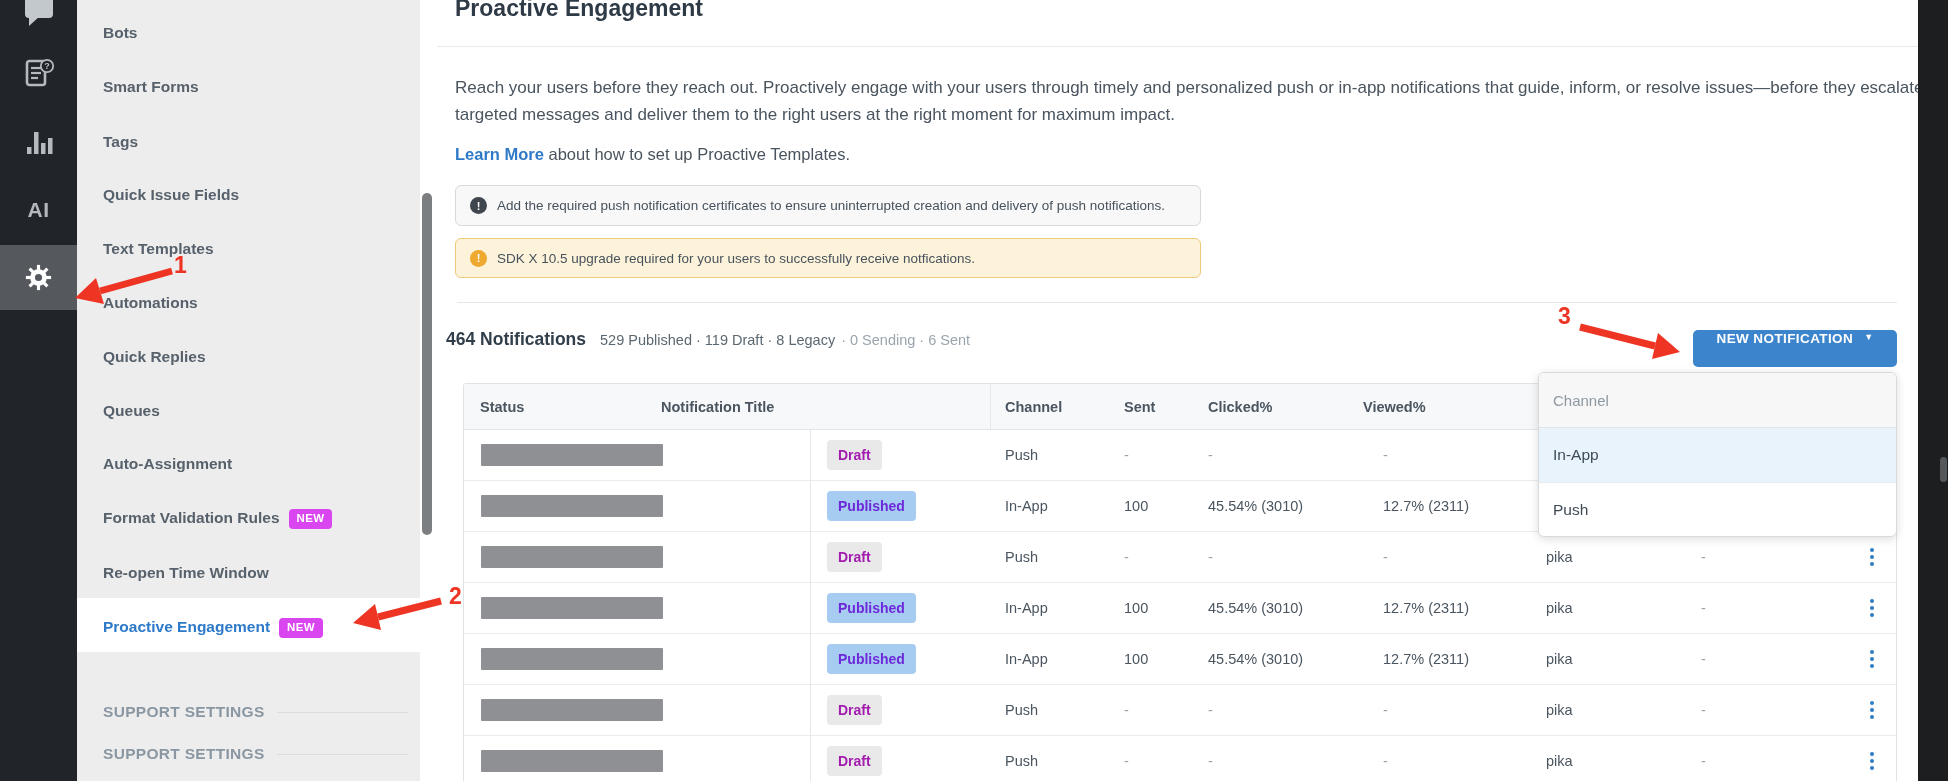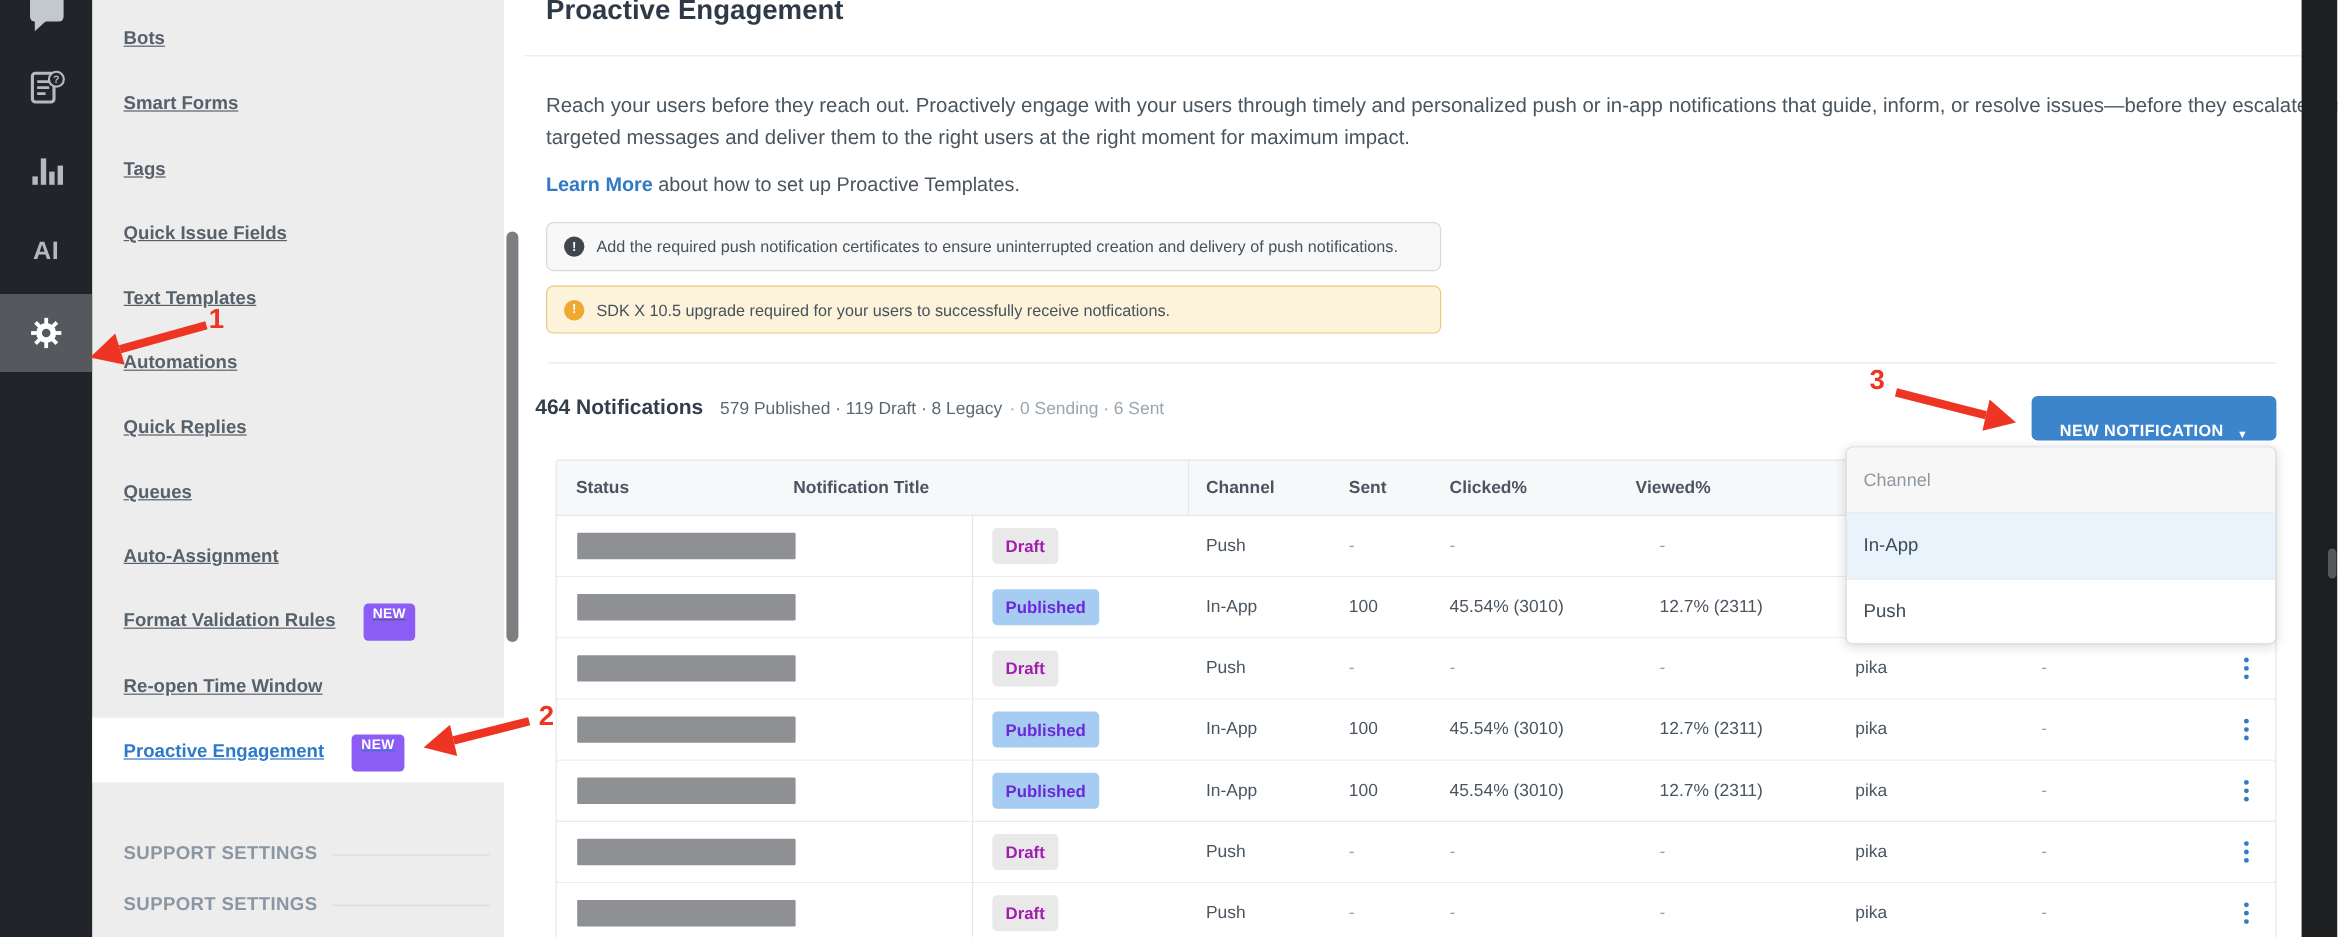--- a/index.html
+++ b/index.html
@@ -13,24 +13,24 @@
   .rail-icon.faq{top:55px;height:38px;}
   .rail-icon.chartbars{top:126px;height:32px;}
   .rail-icon.ai{top:195px;height:30px;font-size:21px;font-weight:700;color:#b2b8bd;letter-spacing:.5px;}
   .rail-active{position:absolute;left:0;top:245px;width:77px;height:65px;background:#55595d;
                display:flex;align-items:center;justify-content:center;cursor:pointer;}
 
   
   .sidebar{position:absolute;left:77px;top:0;width:343px;height:781px;background:#ededee;}
   .active-row{position:absolute;left:0;top:598px;width:345px;height:54px;background:#ffffff;}
   .sitem{position:absolute;left:26px;height:22px;line-height:22px;font-size:15.5px;font-weight:600;
-         color:#57616b;white-space:nowrap;cursor:pointer;display:flex;align-items:center;text-decoration:underline;}
+         color:#57616b;white-space:nowrap;cursor:pointer;display:flex;align-items:flex-end;}
   .sitem.active{color:#2e7ac9;}
-  .newbadge{display:inline-block;margin-left:23px;background:#8b5cf6;color:#fff;font-size:11.5px;
-            font-weight:700;padding:3px 8px 15px;border-radius:4px;letter-spacing:.3px;line-height:13px;}
+  .newbadge{display:inline-block;margin-left:9px;background:#d946ef;color:#fff;font-size:11.5px;
+            font-weight:700;padding:3px 8px 4px;border-radius:4px;letter-spacing:.3px;line-height:13px;}
   .ssection{position:absolute;left:26px;right:12px;height:22px;display:flex;align-items:center;
             font-size:15.5px;font-weight:700;color:#8a97a2;letter-spacing:.3px;white-space:nowrap;}
   .ssection .rule{flex:1;height:0;border-top:1px solid #d9dde0;margin-left:12px;}
   .side-scrollthumb{position:absolute;left:422px;top:193px;width:10px;height:342px;border-radius:5px;
             background:#7c7f82;cursor:pointer;}
 
   
   .main{position:absolute;left:437px;top:0;width:1481px;height:781px;background:#fff;}
   .page-title{position:absolute;left:18px;top:-5px;font-size:23px;font-weight:700;color:#2e3a45;white-space:nowrap;}
   .divider1{position:absolute;left:0;top:46px;width:1481px;border-top:1px solid #e8eaec;}
@@ -48,21 +48,21 @@
   .alert.warn .alert-ico{background:#f0a930;}
 
   .divider2{position:absolute;left:20px;top:302px;width:1440px;border-top:1px solid #e4e7e9;}
   .summary{position:absolute;left:9px;top:329px;display:flex;align-items:baseline;gap:14px;white-space:nowrap;}
   .summary .count{font-size:17.5px;font-weight:700;color:#323f4b;}
   .summary .stats{font-size:14.5px;color:#5b6872;}
   .summary .stats-muted{font-size:14.5px;color:#9ba5ae;margin-left:-8px;}
 
   .new-btn{position:absolute;left:1256px;top:330px;width:204px;height:37px;background:#3c85cc;border:none;
            border-radius:5px;color:#fff;font-family:inherit;font-size:13.5px;font-weight:700;letter-spacing:.4px;
-           display:flex;align-items:flex-end;justify-content:center;gap:11px;cursor:pointer;}
+           display:flex;align-items:flex-start;justify-content:center;gap:11px;cursor:pointer;}
   .new-btn .caret{font-size:9px;position:relative;top:1px;}
 
   
   .ntable{position:absolute;left:26px;top:383px;width:1434px;border:1px solid #e0e3e5;border-radius:3px 3px 0 0;
           box-sizing:border-box;background:#fff;}
   .thead{display:flex;height:45px;background:#f7f8fa;border-bottom:1px solid #e3e6e8;
          font-size:13.5px;font-weight:600;color:#42505c;}
   .trow{display:flex;height:50px;border-bottom:1px solid #e9ebed;background:#fff;}
   .c{display:flex;align-items:center;box-sizing:border-box;font-size:14.5px;color:#4a5560;overflow:hidden;white-space:nowrap;}
   .c.muted{color:#9aa3ac;}
@@ -221,21 +221,21 @@
     </div>
     <div class="alert warn">
       <span class="alert-ico">!</span>
       <span>SDK X 10.5 upgrade required for your users to successfully receive notfications.</span>
     </div>
 
     <div class="divider2"></div>
 
     <div class="summary">
       <span class="count">464 Notifications</span>
-      <span class="stats">579 Published · 119 Draft · 8 Legacy</span>
+      <span class="stats">529 Published · 119 Draft · 8 Legacy</span>
       <span class="stats-muted">· 0 Sending · 6 Sent</span>
     </div>
 
     <button class="new-btn">
       <span>NEW NOTIFICATION</span>
       <span class="caret">▼</span>
     </button>
 
     <div class="ntable">
       <div class="thead">

